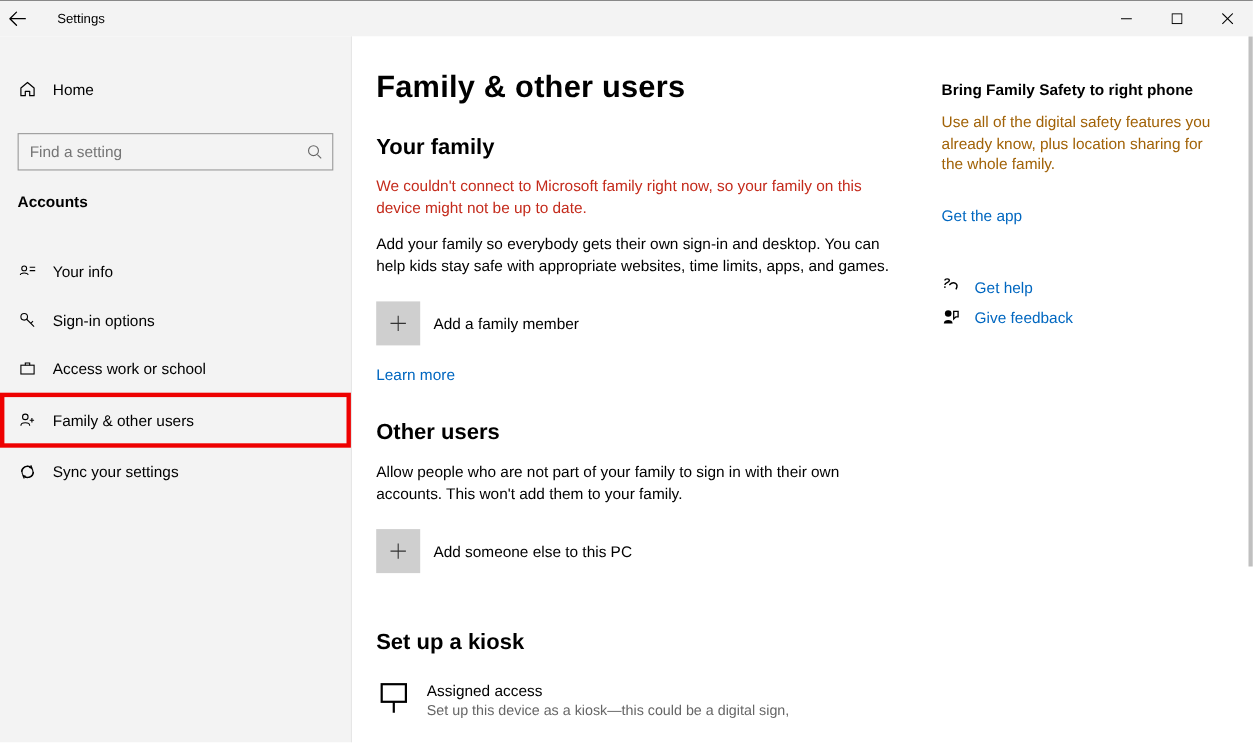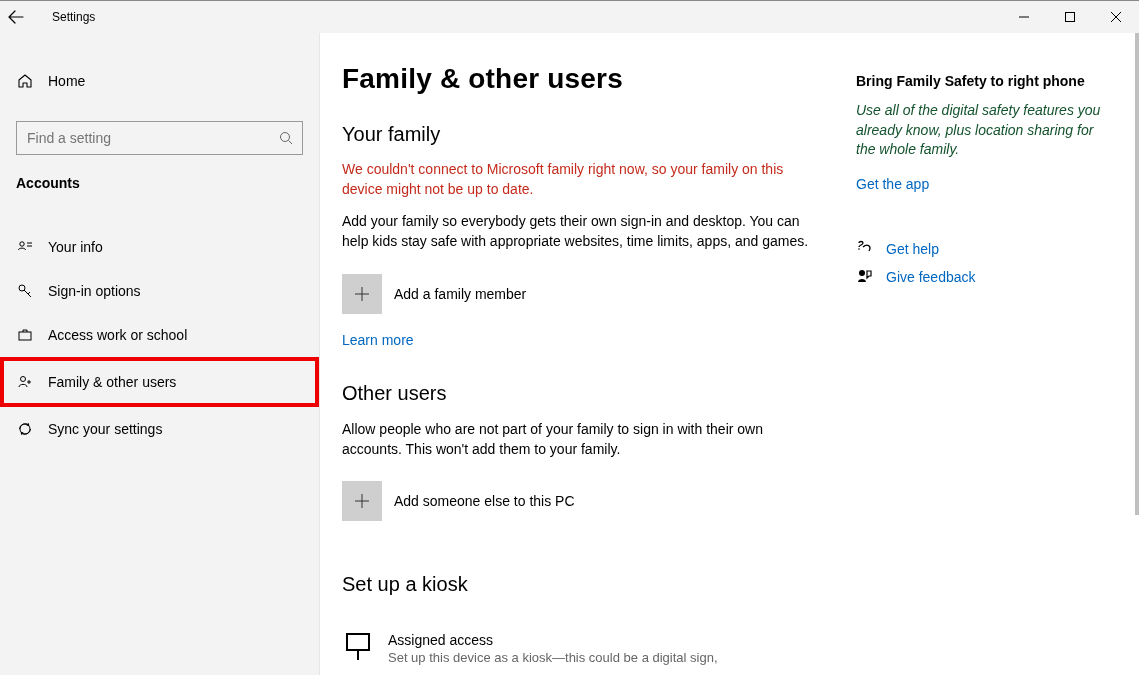--- a/index.html
+++ b/index.html
@@ -111,21 +111,21 @@
     padding: 40px 30px 0 46px;
   }
   h1.page-title {
     font-size: 28px;
     font-weight: 600;
     letter-spacing: 0.2px;
     margin-bottom: 28px;
   }
   h2.section {
     font-size: 20px;
-    font-weight: 400;
+    font-weight: 700;
     margin-bottom: 14px;
   }
   .error-text {
     color: #c42b1c;
     font-size: 14px;
     margin-bottom: 12px;
     line-height: 1.4;
   }
   .body-text {
     font-size: 14px;
@@ -142,27 +142,27 @@
   }
   .plus-box {
     width: 40px; height: 40px;
     background: #cfcfcf;
     display: flex; align-items: center; justify-content: center;
     font-size: 20px; font-weight: 300; color: #333;
   }
   .link { color: #0067c0; cursor: pointer; font-size: 14px; }
   .spacer { height: 34px; }
 
-  .kiosk-row { display: flex; gap: 14px; align-items: flex-start; margin-top: 36px; }
+  .kiosk-row { display: flex; gap: 14px; align-items: flex-start; margin-top: 24px; }
   .kiosk-icon { width: 32px; height: 32px; display: flex; align-items: flex-start; justify-content: center; }
   .kiosk-title { font-size: 14px; }
   .kiosk-sub { font-size: 13px; color: #666; margin-top: 2px; }
 
   .side-heading { font-size: 14px; font-weight: 600; margin-bottom: 12px; }
-  .side-body { font-size: 14px; color: #14532d; line-height: 1.4; margin-bottom: 16px; font-style: italic; }
+  .side-body { font-size: 14px; color: #a16207; line-height: 1.4; margin-bottom: 28px; }
   .side-link-row { display: flex; align-items: center; gap: 12px; margin-bottom: 10px; }
   .side-link-row .ic { width: 18px; height: 18px; display: inline-flex; align-items: center; justify-content: center; }
 
   .scroll-track {
     position: absolute;
     right: 0; top: 0;
     width: 4px; height: 100%;
   }
   .scroll-thumb {
     position: absolute; right: 0; top: 0;

